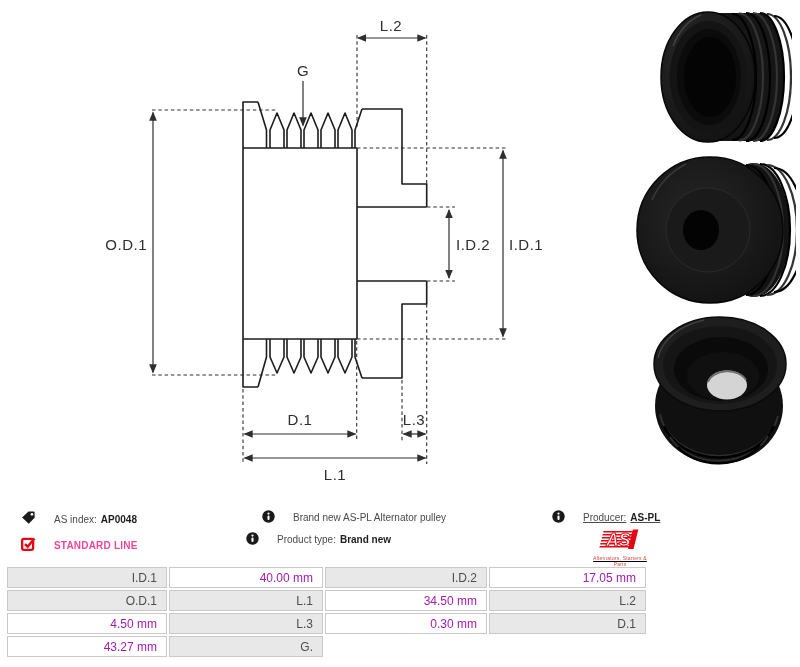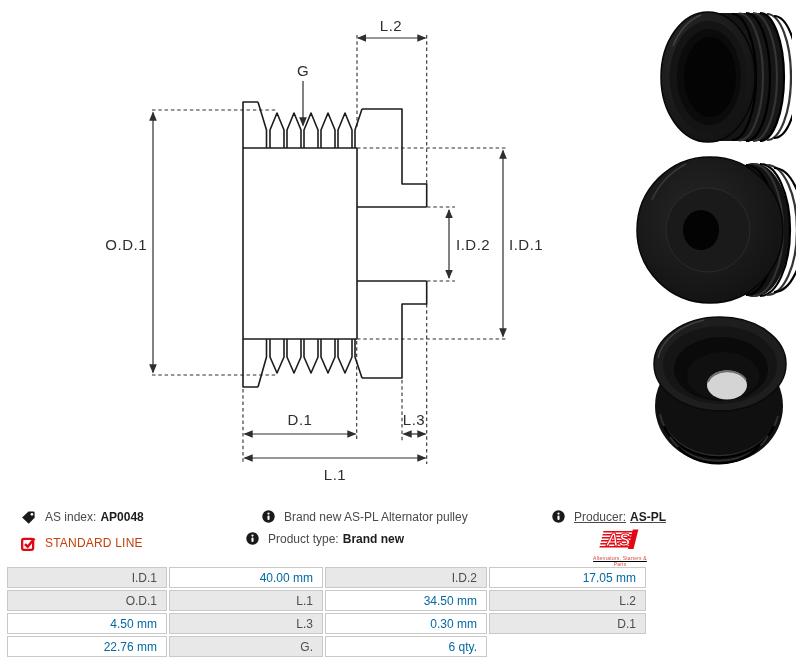--- a/index.html
+++ b/index.html
@@ -6,35 +6,35 @@
   #page{position:relative;width:800px;height:667px;background:#fff;overflow:hidden;
         font-family:"Liberation Sans",sans-serif;}
 
   
   #drawing-svg{position:absolute;left:0;top:0;}
 
   
   .photo{position:absolute;}
 
   
-  .info-item{position:absolute;display:flex;align-items:flex-start;gap:9px;
-             font-size:12px;color:#4a4a4a;white-space:nowrap;}
+  .info-item{position:absolute;display:flex;align-items:flex-end;gap:18px;
+             font-size:10px;color:#4a4a4a;white-space:nowrap;}
   .info-item .bold{font-weight:bold;color:#1d1d1d;margin-left:4px;}
-  .standard{color:#c2410c;font-weight:normal;letter-spacing:.2px;}
+  .standard{color:#ec4899;font-weight:bold;letter-spacing:.2px;}
   .logo-wrap{position:absolute;left:587px;top:529px;width:66px;text-align:center;text-decoration:underline;}
   .logo-sub{font-size:5px;color:#cf4a43;margin-top:1px;letter-spacing:.2px;}
 
   
   .dim-table{position:absolute;left:7px;top:567px;width:641px;
              display:grid;grid-template-columns:160px 154px 162px 157px;
              grid-auto-rows:21px;gap:2px;font-size:12px;}
   .dim-table .cell{border:1px solid #c9c9c9;display:flex;align-items:center;
                    justify-content:flex-end;padding-right:9px;}
   .dim-table .lbl{background:#e8e8e8;color:#4d4d4d;}
-  .dim-table .val{background:#fff;color:#0369a1;}
+  .dim-table .val{background:#fff;color:#a21caf;}
 </style>
 </head>
 <body>
 
 <div id="page">
 
   <svg id="drawing-svg" width="560" height="500" viewBox="0 0 560 500">
     <defs>
       <marker id="arr" viewBox="0 0 10 10" refX="8.5" refY="5" markerWidth="8" markerHeight="8" orient="auto-start-reverse">
         <path d="M0,1 L9.5,5 L0,9 z" fill="#2e2e2e"></path>
@@ -242,18 +242,17 @@
     <div class="cell lbl">O.D.1</div>
     <div class="cell lbl">L.1</div>
     <div class="cell val">34.50 mm</div>
 
     <div class="cell lbl">L.2</div>
     <div class="cell val">4.50 mm</div>
     <div class="cell lbl">L.3</div>
     <div class="cell val">0.30 mm</div>
 
     <div class="cell lbl">D.1</div>
-    <div class="cell val">22.76 mm</div>
+    <div class="cell val">43.27 mm</div>
     <div class="cell lbl">G.</div>
-    <div class="cell val">6 qty.</div>
   </div>
 
 </div>
 
 </body></html>

